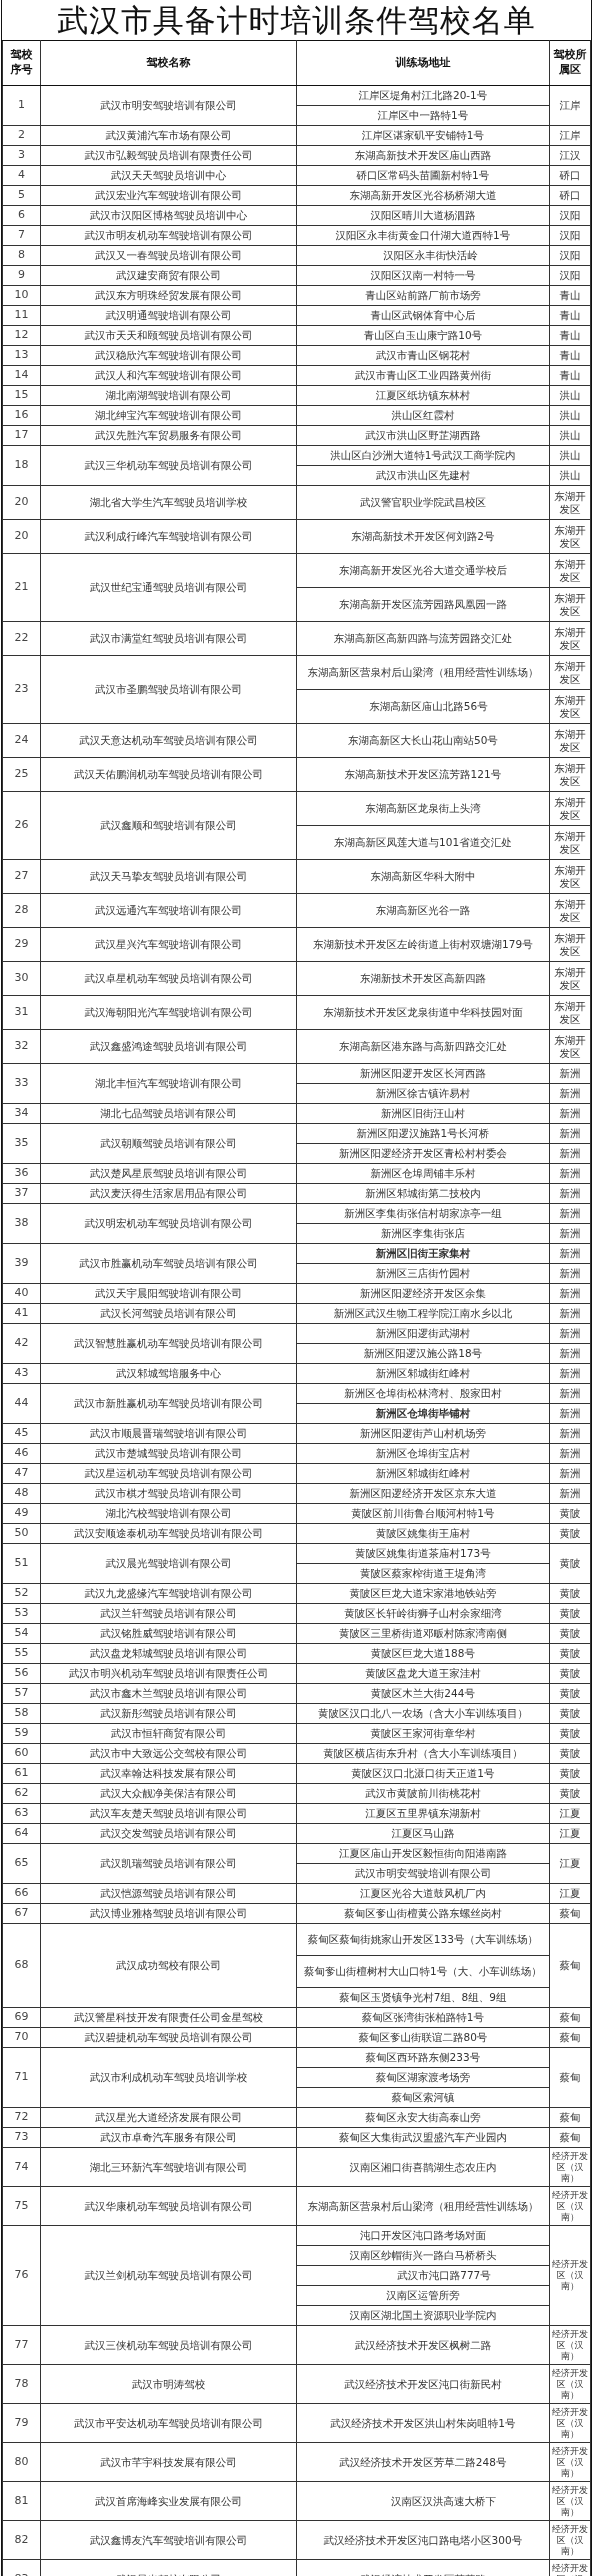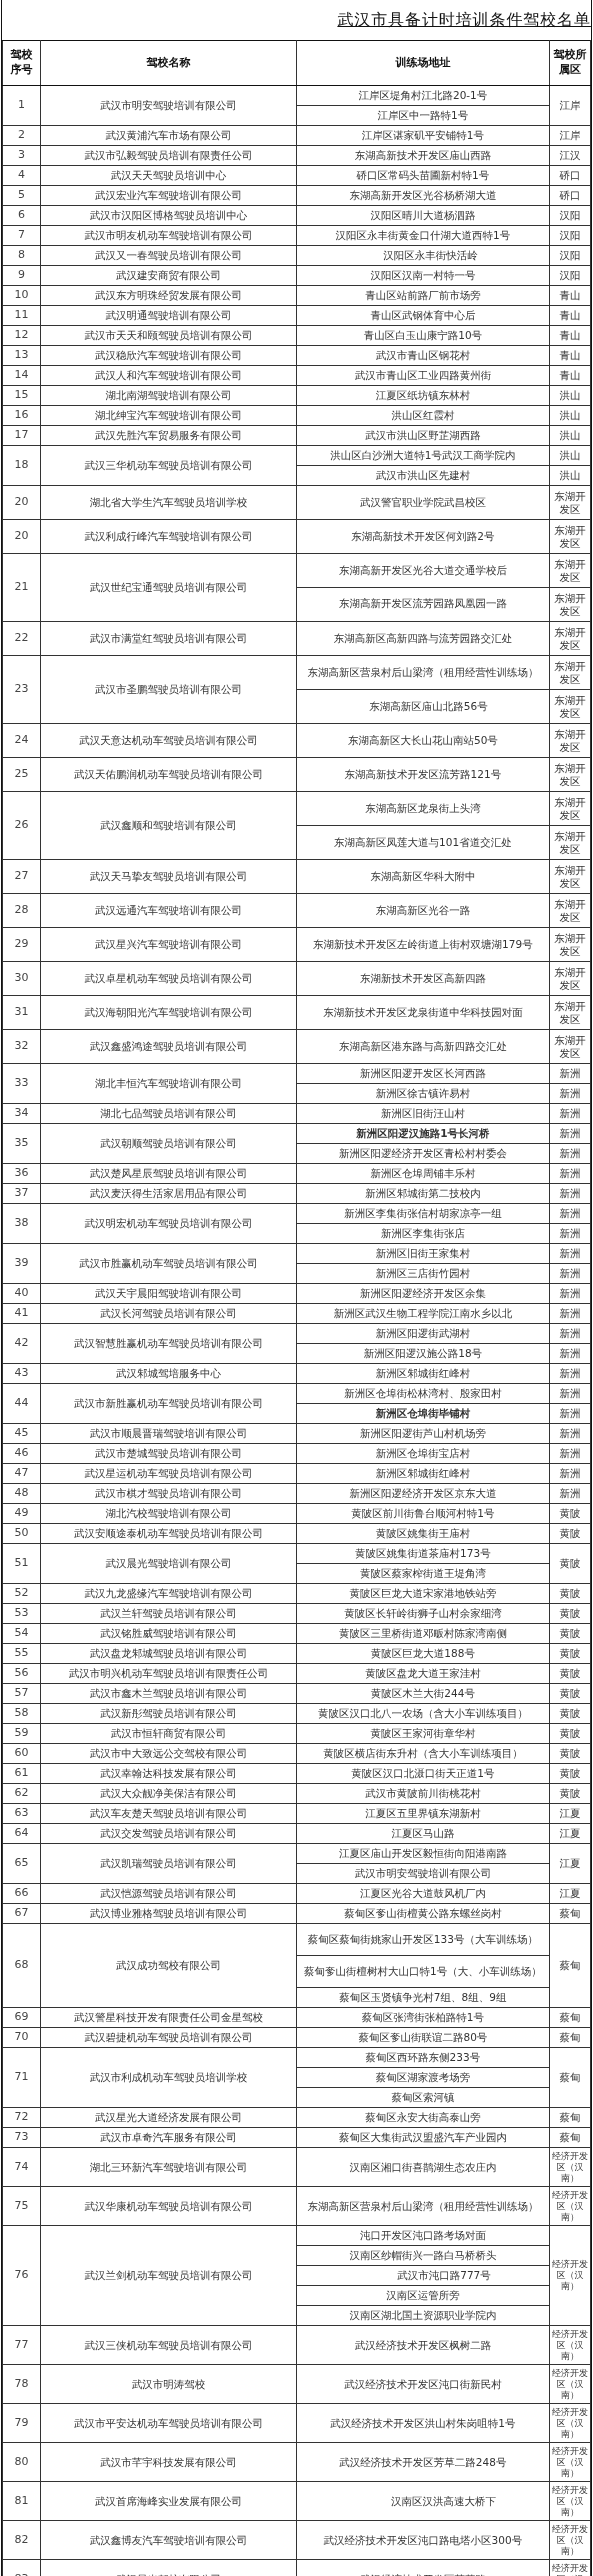--- a/index.html
+++ b/index.html
@@ -1,18 +1,18 @@
 <!DOCTYPE html>
 <html style="font-size:14.6px"><head>
 <meta charset="utf-8">
 <style>
   html, body { margin: 0; padding: 0; background: #ffffff; }
   body { width: 593px; height: 2576px; overflow: hidden; font-family: "DejaVu Sans", sans-serif; color: #222; }
   .page { position: relative; width: 591px; margin-left: 0.9px; border-left: 1.8px solid #111; border-right: 1.8px solid #111; border-bottom: 1.8px solid #111; box-sizing: border-box; }
-  .title { height: 40px; line-height: 40px; text-align: right; font-size: 16px; font-weight: normal; letter-spacing: 0.9px; color: #111; font-family: "DejaVu Serif", serif; text-decoration: underline; }
+  .title { height: 40px; line-height: 40px; text-align: center; font-size: 31px; font-weight: normal; letter-spacing: 0.9px; color: #111; font-family: "DejaVu Serif", serif; }
   table { border-collapse: collapse; width: 100%; table-layout: fixed; }
   td, th { border: 0.9px solid #333; text-align: center; vertical-align: middle; padding: 0 1.8px; font-size: 10.5px; line-height: 12.7px; overflow: hidden; color: #333; }
   th { font-weight: bold; font-size: 11px; line-height: 14.6px; color: #111; height: 44px; border-top: 1.8px solid #111; border-bottom: 1.8px solid #111; }
   col.c-seq { width: 38px; }
   col.c-name { width: 256px; }
   col.c-addr { width: 253px; }
   col.c-dist { width: 41px; }
   td.seq { font-size: 11px; color: #444; }
   td.dist { font-size: 10.5px; line-height: 12.7px; padding: 0 0.9px; }
   td.dist.small { font-size: 9px; line-height: 11px; }
@@ -165,21 +165,21 @@
           <td style="height: 33px;">东湖高新技术开发区何刘路2号</td>
           <td class="dist" rowspan="1">东湖开发区</td>
         </tr>
         <tr>
           <td class="seq" rowspan="2">21</td>
           <td rowspan="2">武汉世纪宝通驾驶员培训有限公司</td>
           <td style="height: 33px;">东湖高新开发区光谷大道交通学校后</td>
           <td class="dist">东湖开发区</td>
         </tr>
         <tr>
-          <td style="height: 33px; font-family: Liberation Serif, serif;">东湖高新开发区流芳园路凤凰园一路</td>
+          <td style="height: 33px;">东湖高新开发区流芳园路凤凰园一路</td>
           <td class="dist">东湖开发区</td>
         </tr>
         <tr>
           <td class="seq" rowspan="1">22</td>
           <td rowspan="1">武汉市满堂红驾驶员培训有限公司</td>
           <td style="height: 33px;">东湖高新区高新四路与流芳园路交汇处</td>
           <td class="dist" rowspan="1">东湖开发区</td>
         </tr>
         <tr>
           <td class="seq" rowspan="2">23</td>
@@ -261,21 +261,21 @@
         </tr>
         <tr>
           <td class="seq" rowspan="1">34</td>
           <td rowspan="1">湖北七品驾驶员培训有限公司</td>
           <td style="height: 19px;">新洲区旧街汪山村</td>
           <td class="dist" rowspan="1">新洲</td>
         </tr>
         <tr>
           <td class="seq" rowspan="2">35</td>
           <td rowspan="2">武汉朝顺驾驶员培训有限公司</td>
-          <td style="height: 19px; font-weight: bold;">新洲区阳逻汉施路1号长河桥</td>
+          <td style="height: 19px;">新洲区阳逻汉施路1号长河桥</td>
           <td class="dist">新洲</td>
         </tr>
         <tr>
           <td style="height: 19px;">新洲区阳逻经济开发区青松村村委会</td>
           <td class="dist">新洲</td>
         </tr>
         <tr>
           <td class="seq" rowspan="1">36</td>
           <td rowspan="1">武汉楚风星辰驾驶员培训有限公司</td>
           <td style="height: 19px;">新洲区仓埠周铺丰乐村</td>
@@ -293,21 +293,21 @@
           <td style="height: 19px;">新洲区李集街张信村胡家凉亭一组</td>
           <td class="dist">新洲</td>
         </tr>
         <tr>
           <td style="height: 19px;">新洲区李集街张店</td>
           <td class="dist">新洲</td>
         </tr>
         <tr>
           <td class="seq" rowspan="2">39</td>
           <td rowspan="2">武汉市胜赢机动车驾驶员培训有限公司</td>
-          <td style="height: 19px;">新洲区旧街王家集村</td>
+          <td style="height: 19px; font-weight: bold;">新洲区旧街王家集村</td>
           <td class="dist">新洲</td>
         </tr>
         <tr>
           <td style="height: 19px;">新洲区三店街竹园村</td>
           <td class="dist">新洲</td>
         </tr>
         <tr>
           <td class="seq" rowspan="1">40</td>
           <td rowspan="1">武汉天宇晨阳驾驶培训有限公司</td>
           <td style="height: 19px;">新洲区阳逻经济开发区余集</td>

